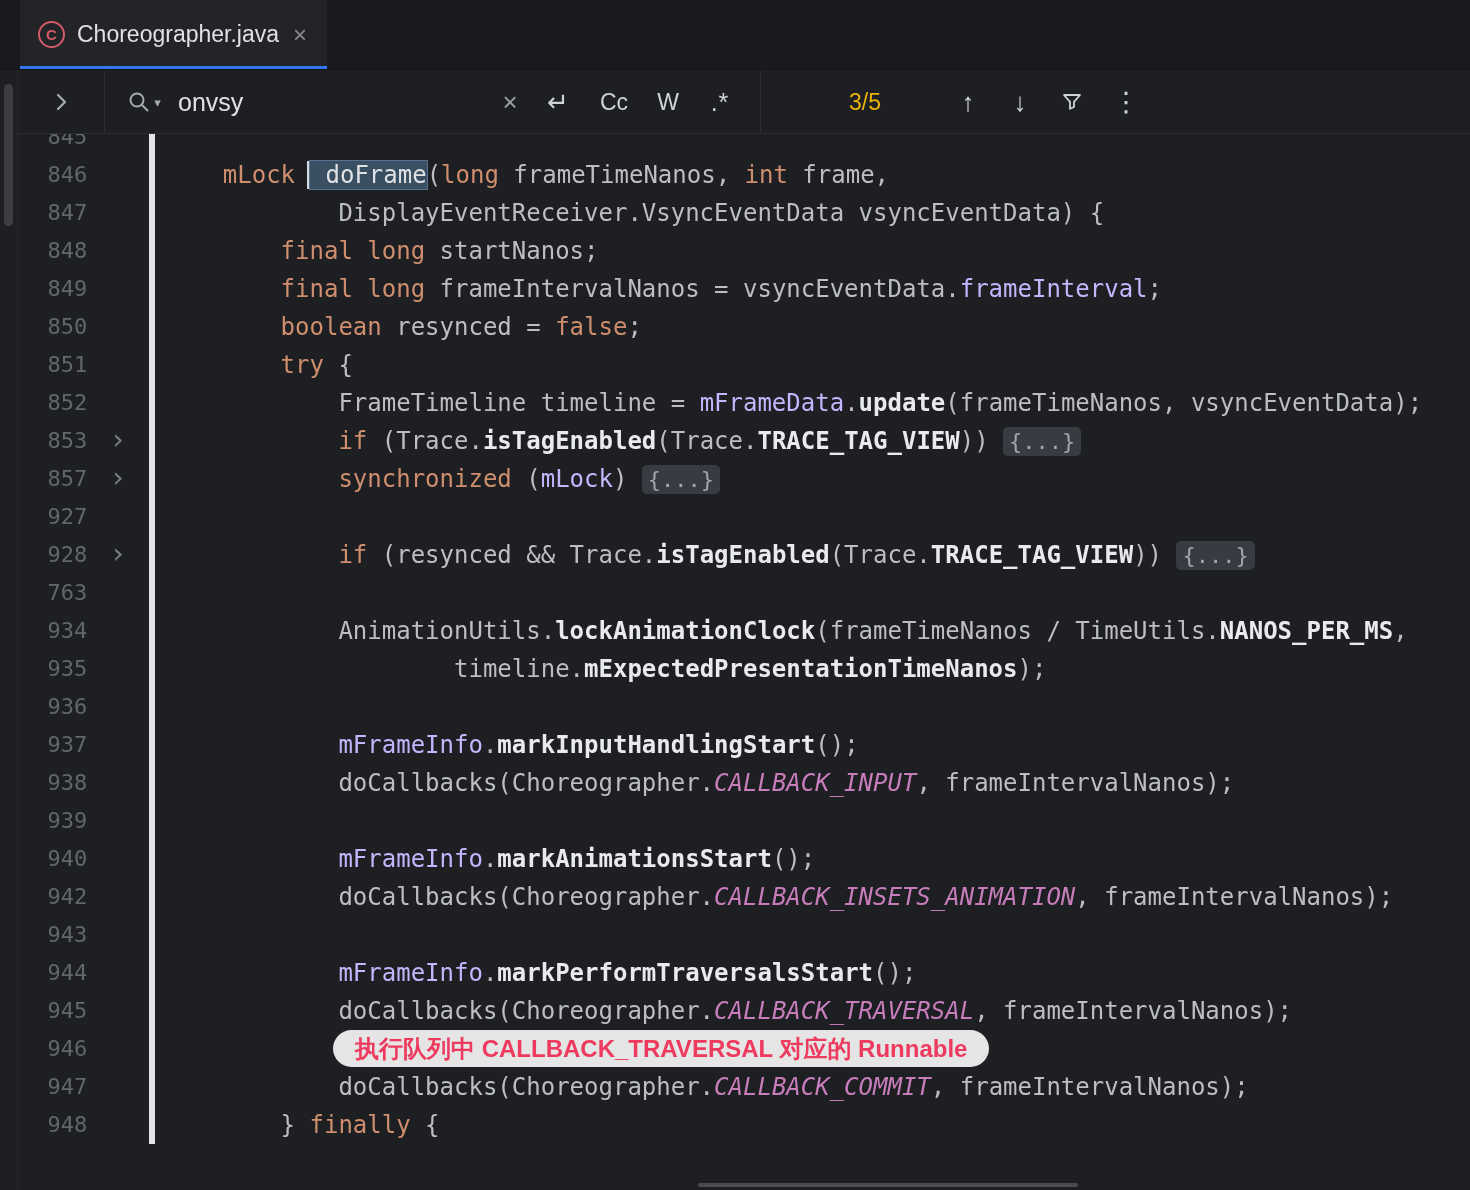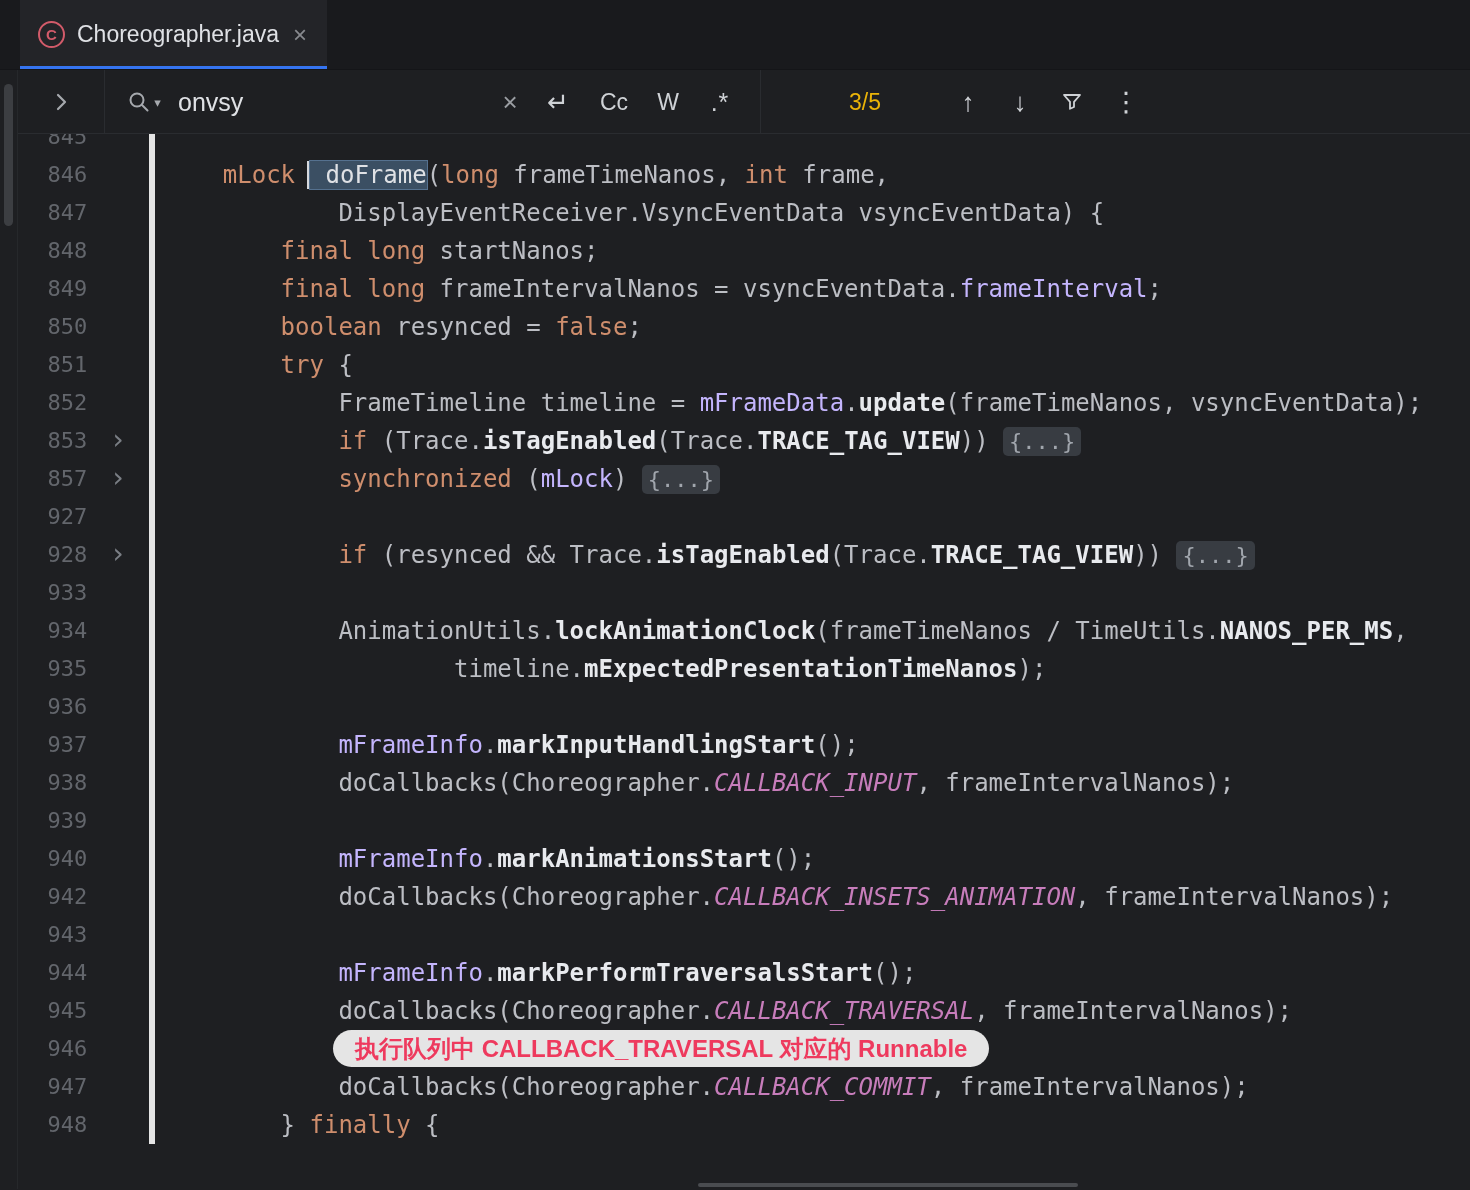--- a/index.html
+++ b/index.html
@@ -253,21 +253,21 @@
             <div class="gut">
               <span class="lnum">928</span>
               <span class="foldcol">
                 <span class="foldarrow">›</span>
               </span>
             </div>
             <div class="code"><span class="t-p">            </span><span class="t-k">if</span><span class="t-p"> (resynced &amp;&amp; Trace.</span><span class="t-w">isTagEnabled</span><span class="t-p">(Trace.</span><span class="t-w">TRACE_TAG_VIEW</span><span class="t-p">)) </span><span class="t-d">{...}</span></div>
           </div>
           <div class="row">
             <div class="gut">
-              <span class="lnum">933</span>
+              <span class="lnum">763</span>
               <span class="foldcol"></span>
             </div>
             <div class="code"></div>
           </div>
           <div class="row">
             <div class="gut">
               <span class="lnum">934</span>
               <span class="foldcol"></span>
             </div>
             <div class="code"><span class="t-p">            AnimationUtils.</span><span class="t-w">lockAnimationClock</span><span class="t-p">(frameTimeNanos / TimeUtils.</span><span class="t-w">NANOS_PER_MS</span><span class="t-p">,</span></div>

